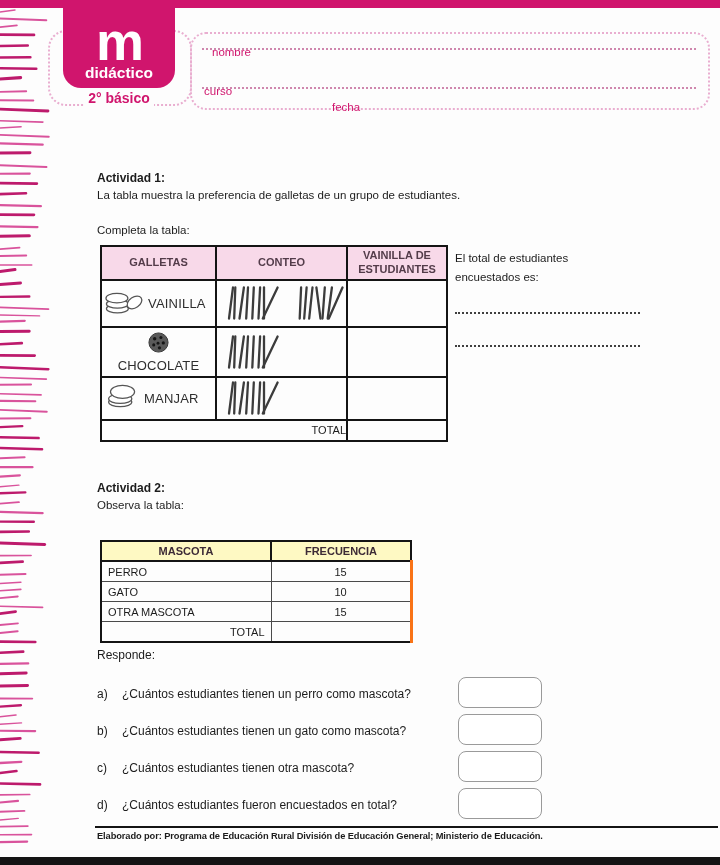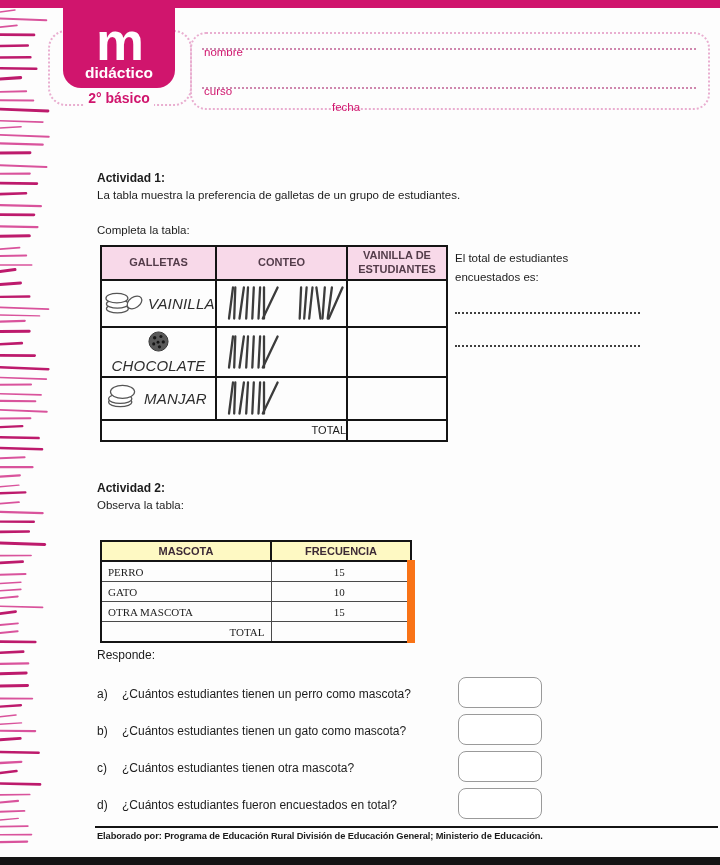--- a/index.html
+++ b/index.html
@@ -34,34 +34,34 @@
     font-size:13.5px;font-weight:bold;letter-spacing:.1px;}
   .h-act{position:absolute;font-size:12px;font-weight:bold;}
   .body-text{position:absolute;font-size:11.5px;}
   
   .t1{position:absolute;left:100px;top:245px;border-collapse:collapse;table-layout:fixed;}
   .t1 th,.t1 td{border:2px solid #141414;padding:0;box-sizing:border-box;}
   .t1 th{background:#f8d9e9;color:#533c4a;font-size:11px;font-weight:600;
     line-height:1.25;padding:2px 3px;}
   .cell-flavor-row{display:flex;align-items:center;gap:3px;padding-left:3px;}
   .cell-flavor-col{display:flex;flex-direction:column;align-items:center;justify-content:center;gap:0;}
-  .flavor-label{font-size:15px;color:#2e2e2e;letter-spacing:.2px;font-style:italic;}
+  .flavor-label{font-size:13px;color:#2e2e2e;letter-spacing:.2px;}
   .tally-cell{display:flex;align-items:center;gap:14px;padding-left:8px;}
   .tally line{stroke:#3c3c3c;stroke-width:2.3;stroke-linecap:round;}
   .total-cell{font-size:11px;text-align:right;padding:2px 6px 2px 0;}
   
   .side-note{position:absolute;left:455px;top:249px;font-size:11.5px;line-height:19px;}
   .ans-dots{position:absolute;border-bottom:2px dotted #3f3f3f;width:185px;left:455px;}
   
   .t2{position:absolute;left:100px;top:540px;border-collapse:collapse;table-layout:fixed;}
   .t2 th{background:#fef9c3;color:#3d2b36;font-size:11px;font-weight:600;
     border:2px solid #141414;padding:3px 2px;}
-  .t2 td{border:1px solid #4a4a4a;font-size:11px;padding:2px 6px;height:15px;font-family:Liberation Serif, serif;}
+  .t2 td{border:1px solid #4a4a4a;font-size:11px;padding:2px 6px;height:15px;}
   .t2 tr td:first-child{border-left:2px solid #141414;}
-  .t2 tr td:last-child{border-right:8px solid #f97316;}
+  .t2 tr td:last-child{border-right:3px solid #f97316;}
   .t2 tr:last-child td{border-bottom:2px solid #141414;}
   .freq{text-align:center;}
   
   .respond{position:absolute;left:97px;top:648px;font-size:12px;}
   .questions{position:absolute;left:97px;top:675px;width:360px;}
   .q-row{display:flex;height:37px;align-items:center;font-size:12px;}
   .q-letter{width:25px;flex:0 0 25px;}
   .answer-boxes{position:absolute;left:458px;top:677px;}
   .abox{width:84px;height:31px;border:1.5px solid #9a9a9a;border-radius:8px;
     box-sizing:border-box;background:#fff;margin-bottom:6px;}
@@ -171,21 +171,21 @@
   </div>
 
   <div class="logo-dotted"></div>
   <div class="logo">
     <div class="logo-m">m</div>
     <div class="logo-word">didáctico</div>
   </div>
   <div class="grade"><span>2° básico</span></div>
 
   <div class="form-box">
-    <div class="form-label" style="left:12px;top:12px;">nombre</div>
+    <div class="form-label" style="left:20px;top:12px;">nombre</div>
     <div class="dotline" style="left:10px;width:494px;top:14px;"></div>
     <div class="form-label" style="left:12px;top:51px;">curso</div>
     <div class="form-label" style="left:140px;top:67px;">fecha</div>
     <div class="dotline" style="left:10px;width:494px;top:53px;"></div>
   </div>
 
 
   <div class="h-act" style="left:97px;top:171px;text-align:right;">Actividad 1:</div>
   <div class="body-text" style="left:97px;top:189px;">La tabla muestra la preferencia de galletas de un grupo de estudiantes.</div>
   <div class="body-text" style="left:97px;top:224px;">Completa la tabla:</div>

